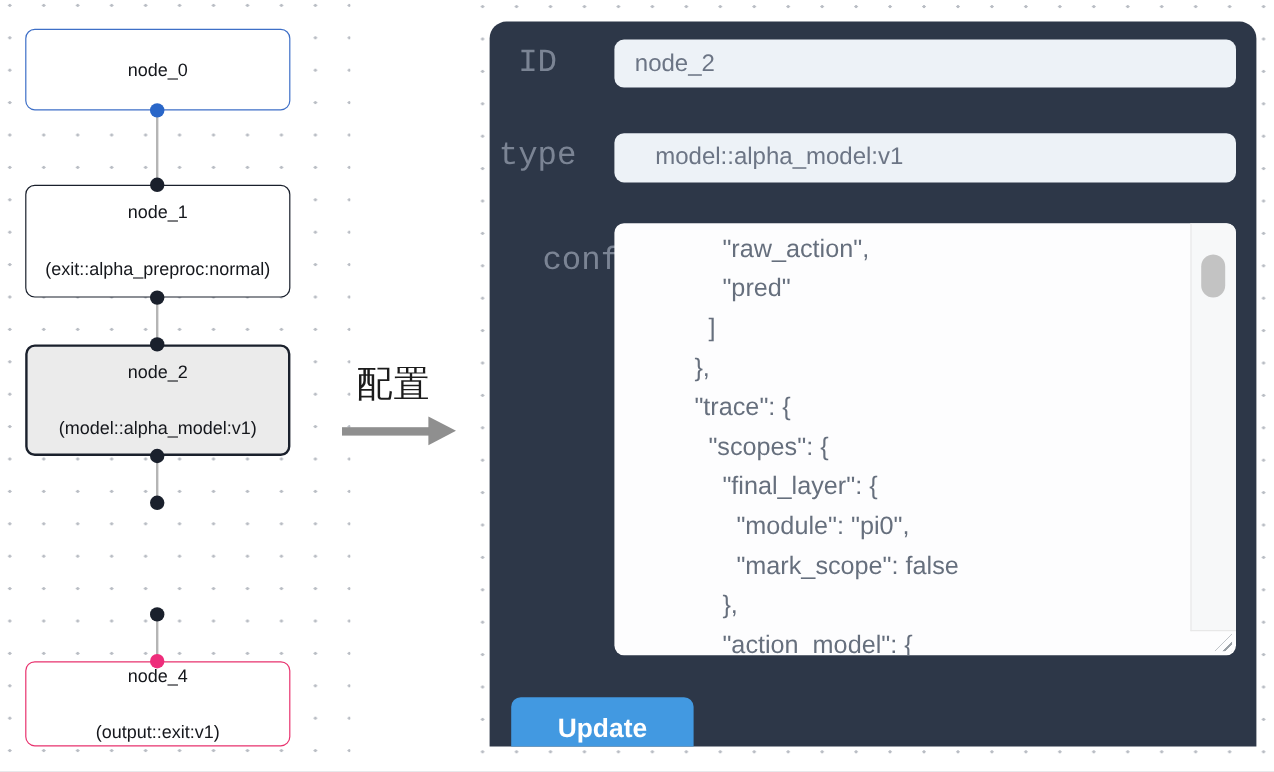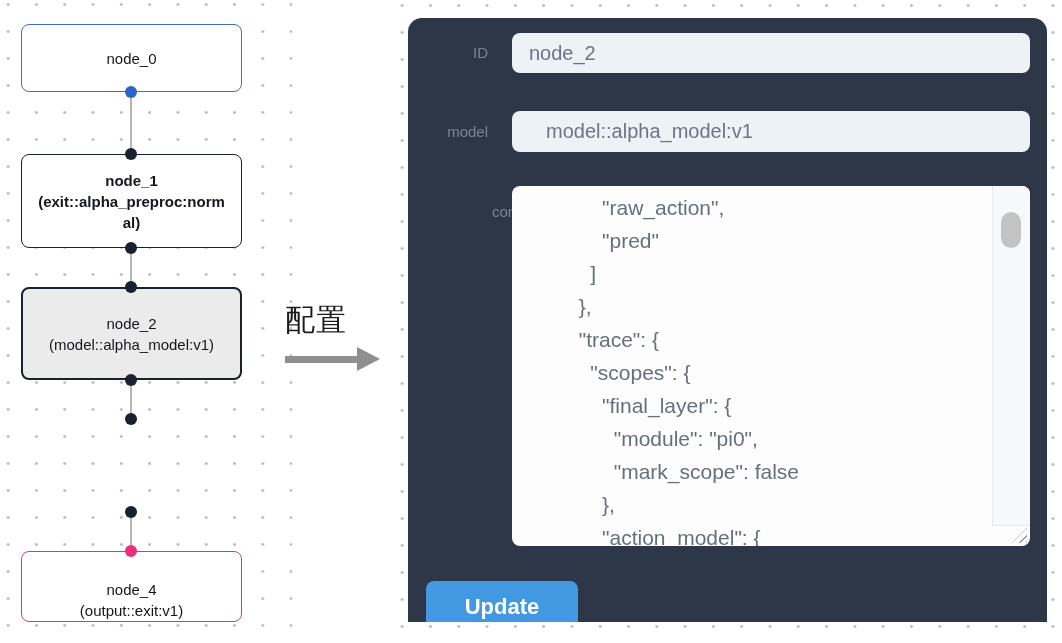--- a/index.html
+++ b/index.html
@@ -34,46 +34,46 @@
   #edge-2 { top: 380px; height: 39px; }
   #edge-3 { top: 512px; height: 39px; }
 
   
   .node {
     position: absolute; left: 21px; width: 221px;
     background: #ffffff;
     border: 1.5px solid #1a202c;
     border-radius: 8px;
     display: flex; flex-direction: column; align-items: center; justify-content: center;
-    font-size: 15px; line-height: 21px; color: #15171c; text-align: center;
+    font-size: 15px; line-height: 21px; color: #15171c; text-align: center; gap: 26px;
   }
   .node .node-text { width: 194px; word-break: break-all; }
   #node-0 { top: 24px;  height: 68px; border-color: #3e6fc7; }
-  #node-1 { top: 154px; height: 94px; font-weight: bold; }
+  #node-1 { top: 154px; height: 94px; }
   #node-2 { top: 287px; height: 93px; background: #ebebeb; border-width: 2px; }
   #node-3 { top: 419px; height: 93px; }
   #node-4 { top: 551px; height: 71px; border-color: #e8326e; justify-content: flex-end; }
 
   .port {
     position: absolute; left: 125px; width: 12px; height: 12px;
     border-radius: 50%; background: #1a202c;
   }
   .port--blue { background: #2966c8; }
   .port--pink { background: #ee2d7b; }
   #port-0b { top: 86px; }
   #port-1t { top: 148px; } #port-1b { top: 242px; }
   #port-2t { top: 281px; } #port-2b { top: 374px; }
   #port-3t { top: 413px; } #port-3b { top: 506px; }
   #port-4t { top: 545px; }
 
   
   #annotation { position: absolute; left: 285px; top: 300px; width: 100px; }
   #annotation-label {
     font-size: 30px; color: #1c1c1c; letter-spacing: 1px;
-    text-align: left; width: 86px; font-family: Liberation Serif, serif;
+    text-align: center; width: 86px; font-family: Liberation Serif, serif;
   }
   #annotation-arrow { position: relative; margin-top: 6px; height: 24px; }
   #annotation-arrow .stem {
     position: absolute; left: 0; top: 9px; width: 74px; height: 7px; background: #8f8f8f;
   }
   #annotation-arrow .head {
     position: absolute; left: 72px; top: 0; width: 0; height: 0;
     border-left: 23px solid #8f8f8f;
     border-top: 12px solid rgba(0,0,0,0);
     border-bottom: 12px solid rgba(0,0,0,0);
@@ -81,21 +81,21 @@
 
   
   #config-panel {
     position: absolute; left: 408px; top: 18px; width: 639px; height: 604px;
     background: #2d3748;
     border-radius: 14px 14px 0 0;
     overflow: hidden;
   }
   .field-label {
     position: absolute; left: 0; width: 80px;
-    font-size: 15px; color: #7b8494; text-align: right;
+    font-size: 27px; color: #7b8494; text-align: center; font-family: Liberation Mono, monospace;
   }
   #label-id     { top: 15px;  height: 40px; line-height: 40px; }
   #label-type   { top: 93px;  height: 41px; line-height: 41px; }
   #label-config { top: 185px; margin-left: 44px; }
   .panel-input {
     position: absolute; left: 104px; width: 518px; height: 40px;
     background: #edf2f7; border: none; border-radius: 8px;
     font-family: "Liberation Sans", "DejaVu Sans", sans-serif;
     font-size: 20px; color: #6c7585; padding: 0 17px;
     outline: none;
@@ -182,21 +182,21 @@
     </div>
   </div>
 
   <div id="canvas-right" class="dot-grid"></div>
 
   <div id="config-panel">
 
     <div id="label-id" class="field-label">ID</div>
     <input id="input-id" class="panel-input" type="text" value="node_2" style="">
 
-    <div id="label-type" class="field-label">model</div>
+    <div id="label-type" class="field-label">type</div>
     <input id="input-type" class="panel-input" type="text" value="model::alpha_model:v1" style="">
 
     <div id="label-config" class="field-label">config</div>
     <div id="config-editor">
       <pre>            "raw_action",
             "pred"
           ]
         },
         "trace": {
           "scopes": {

